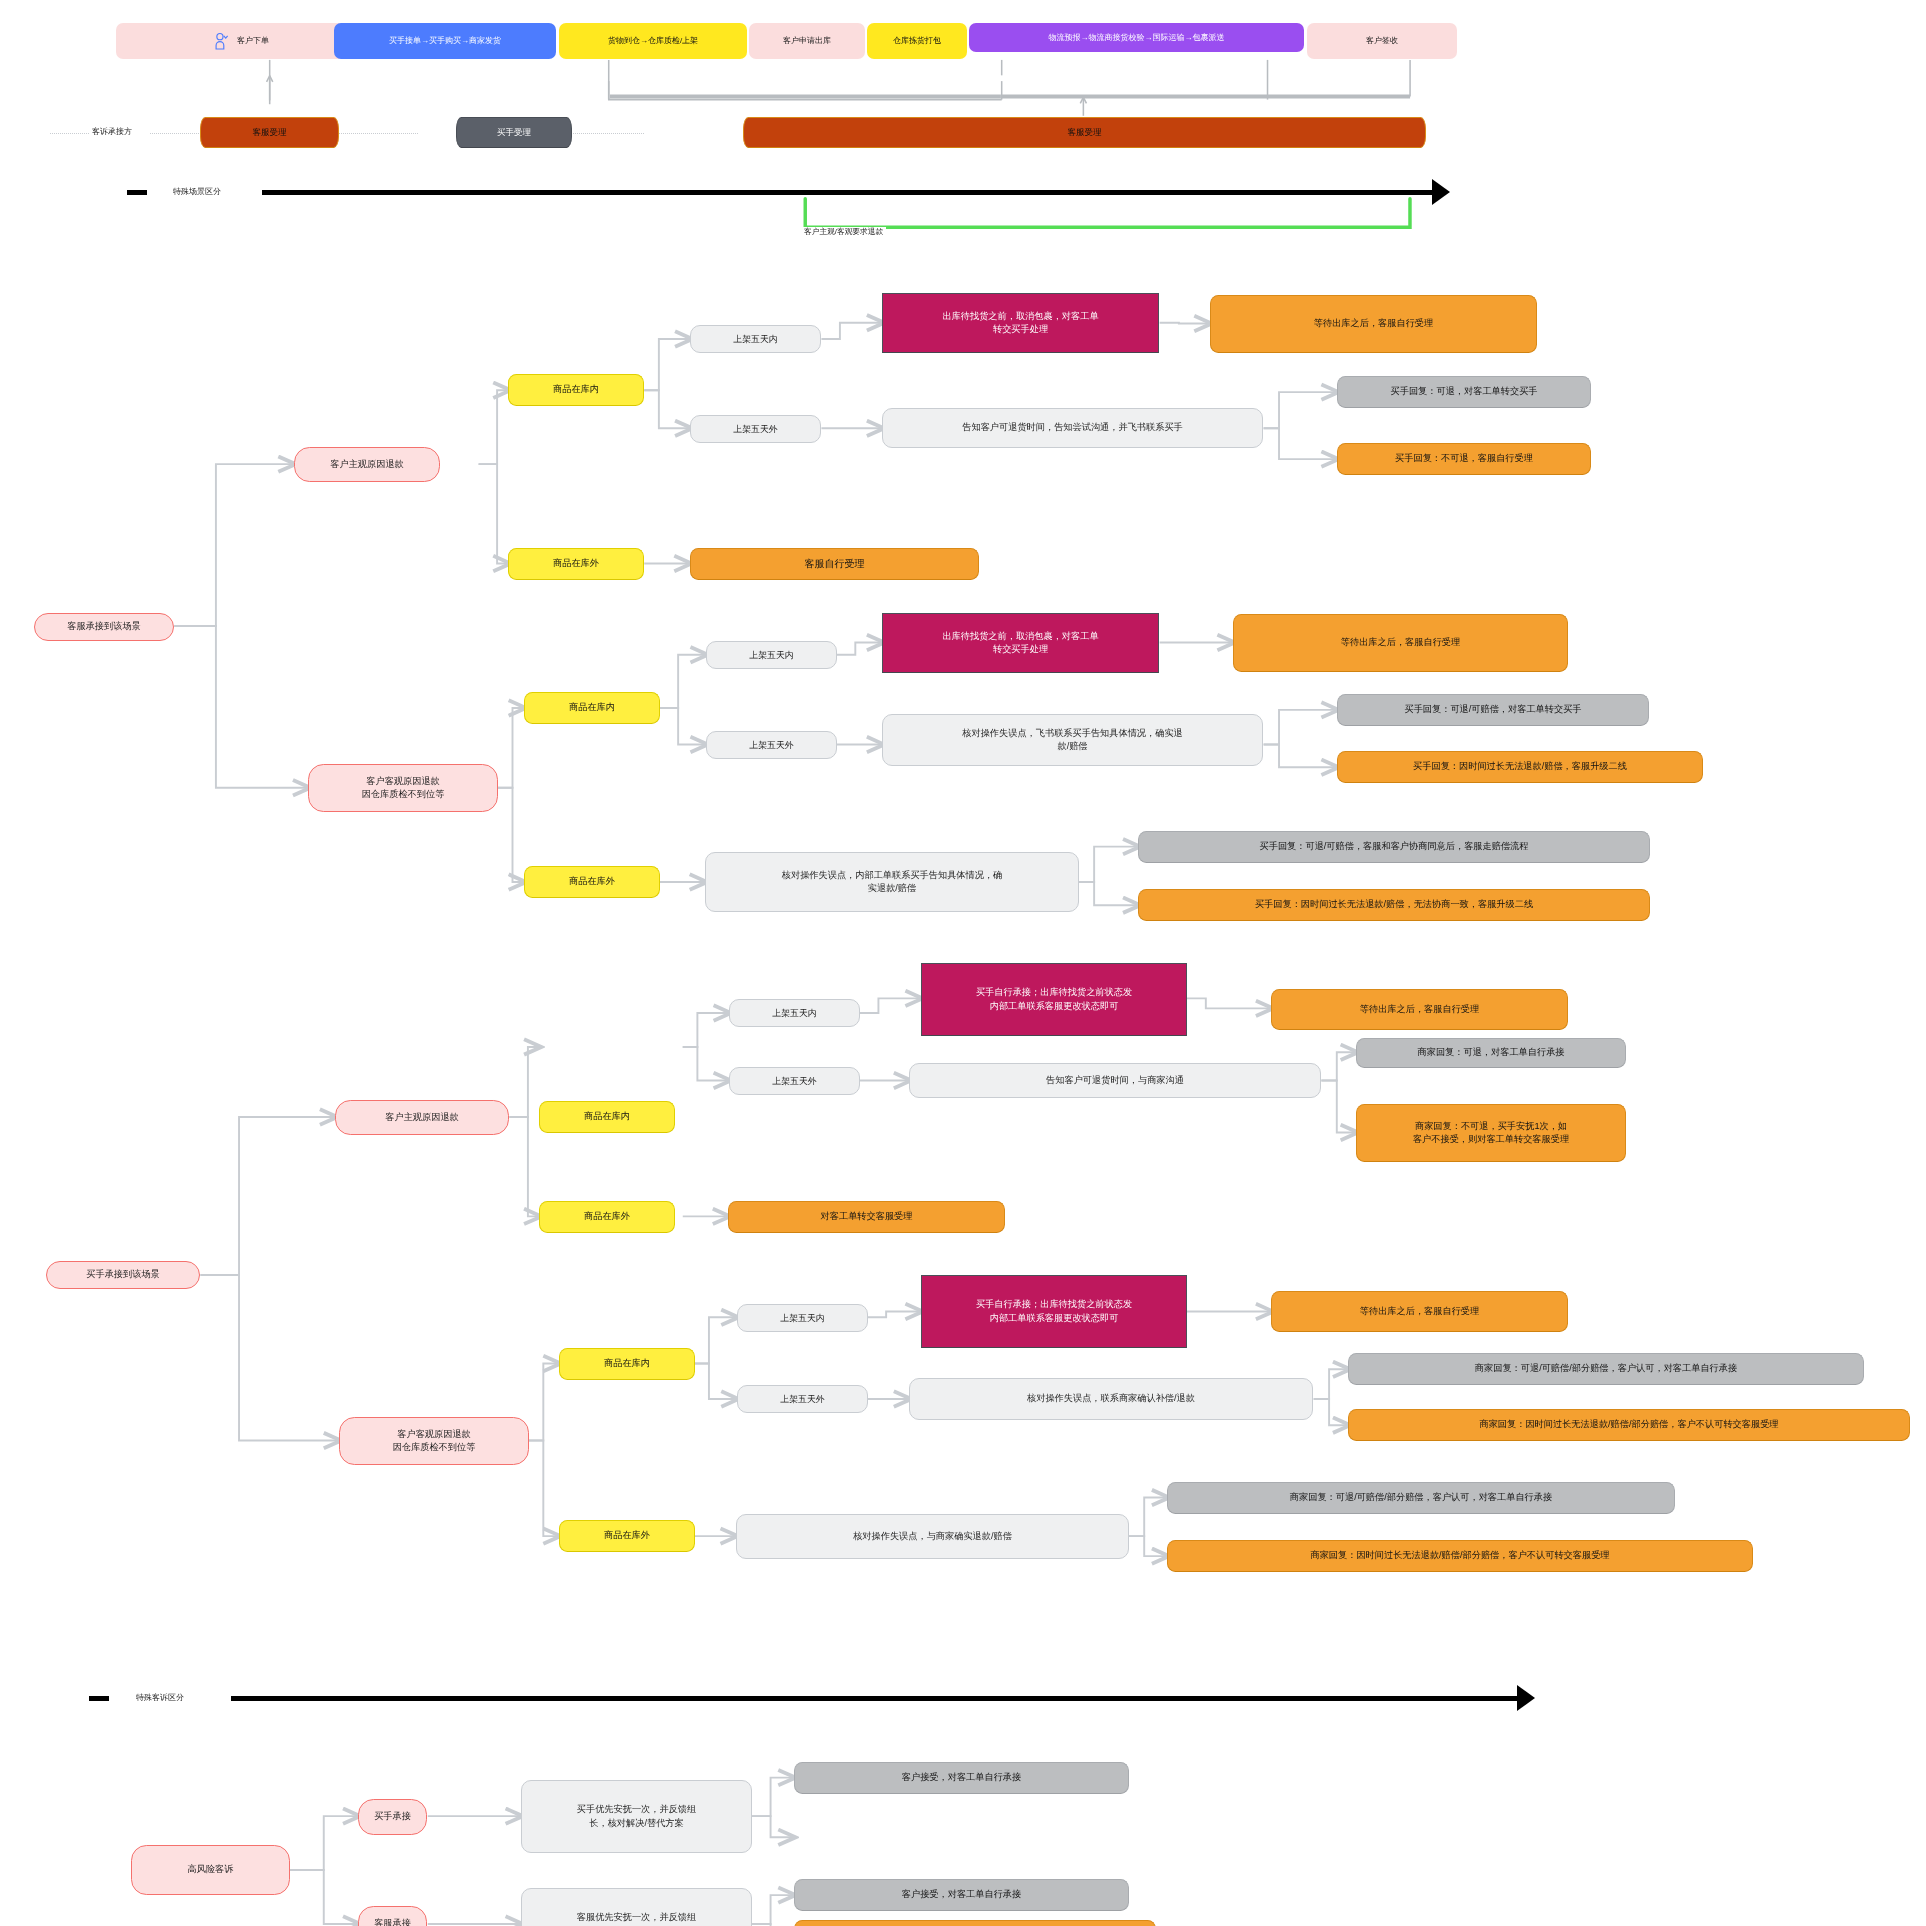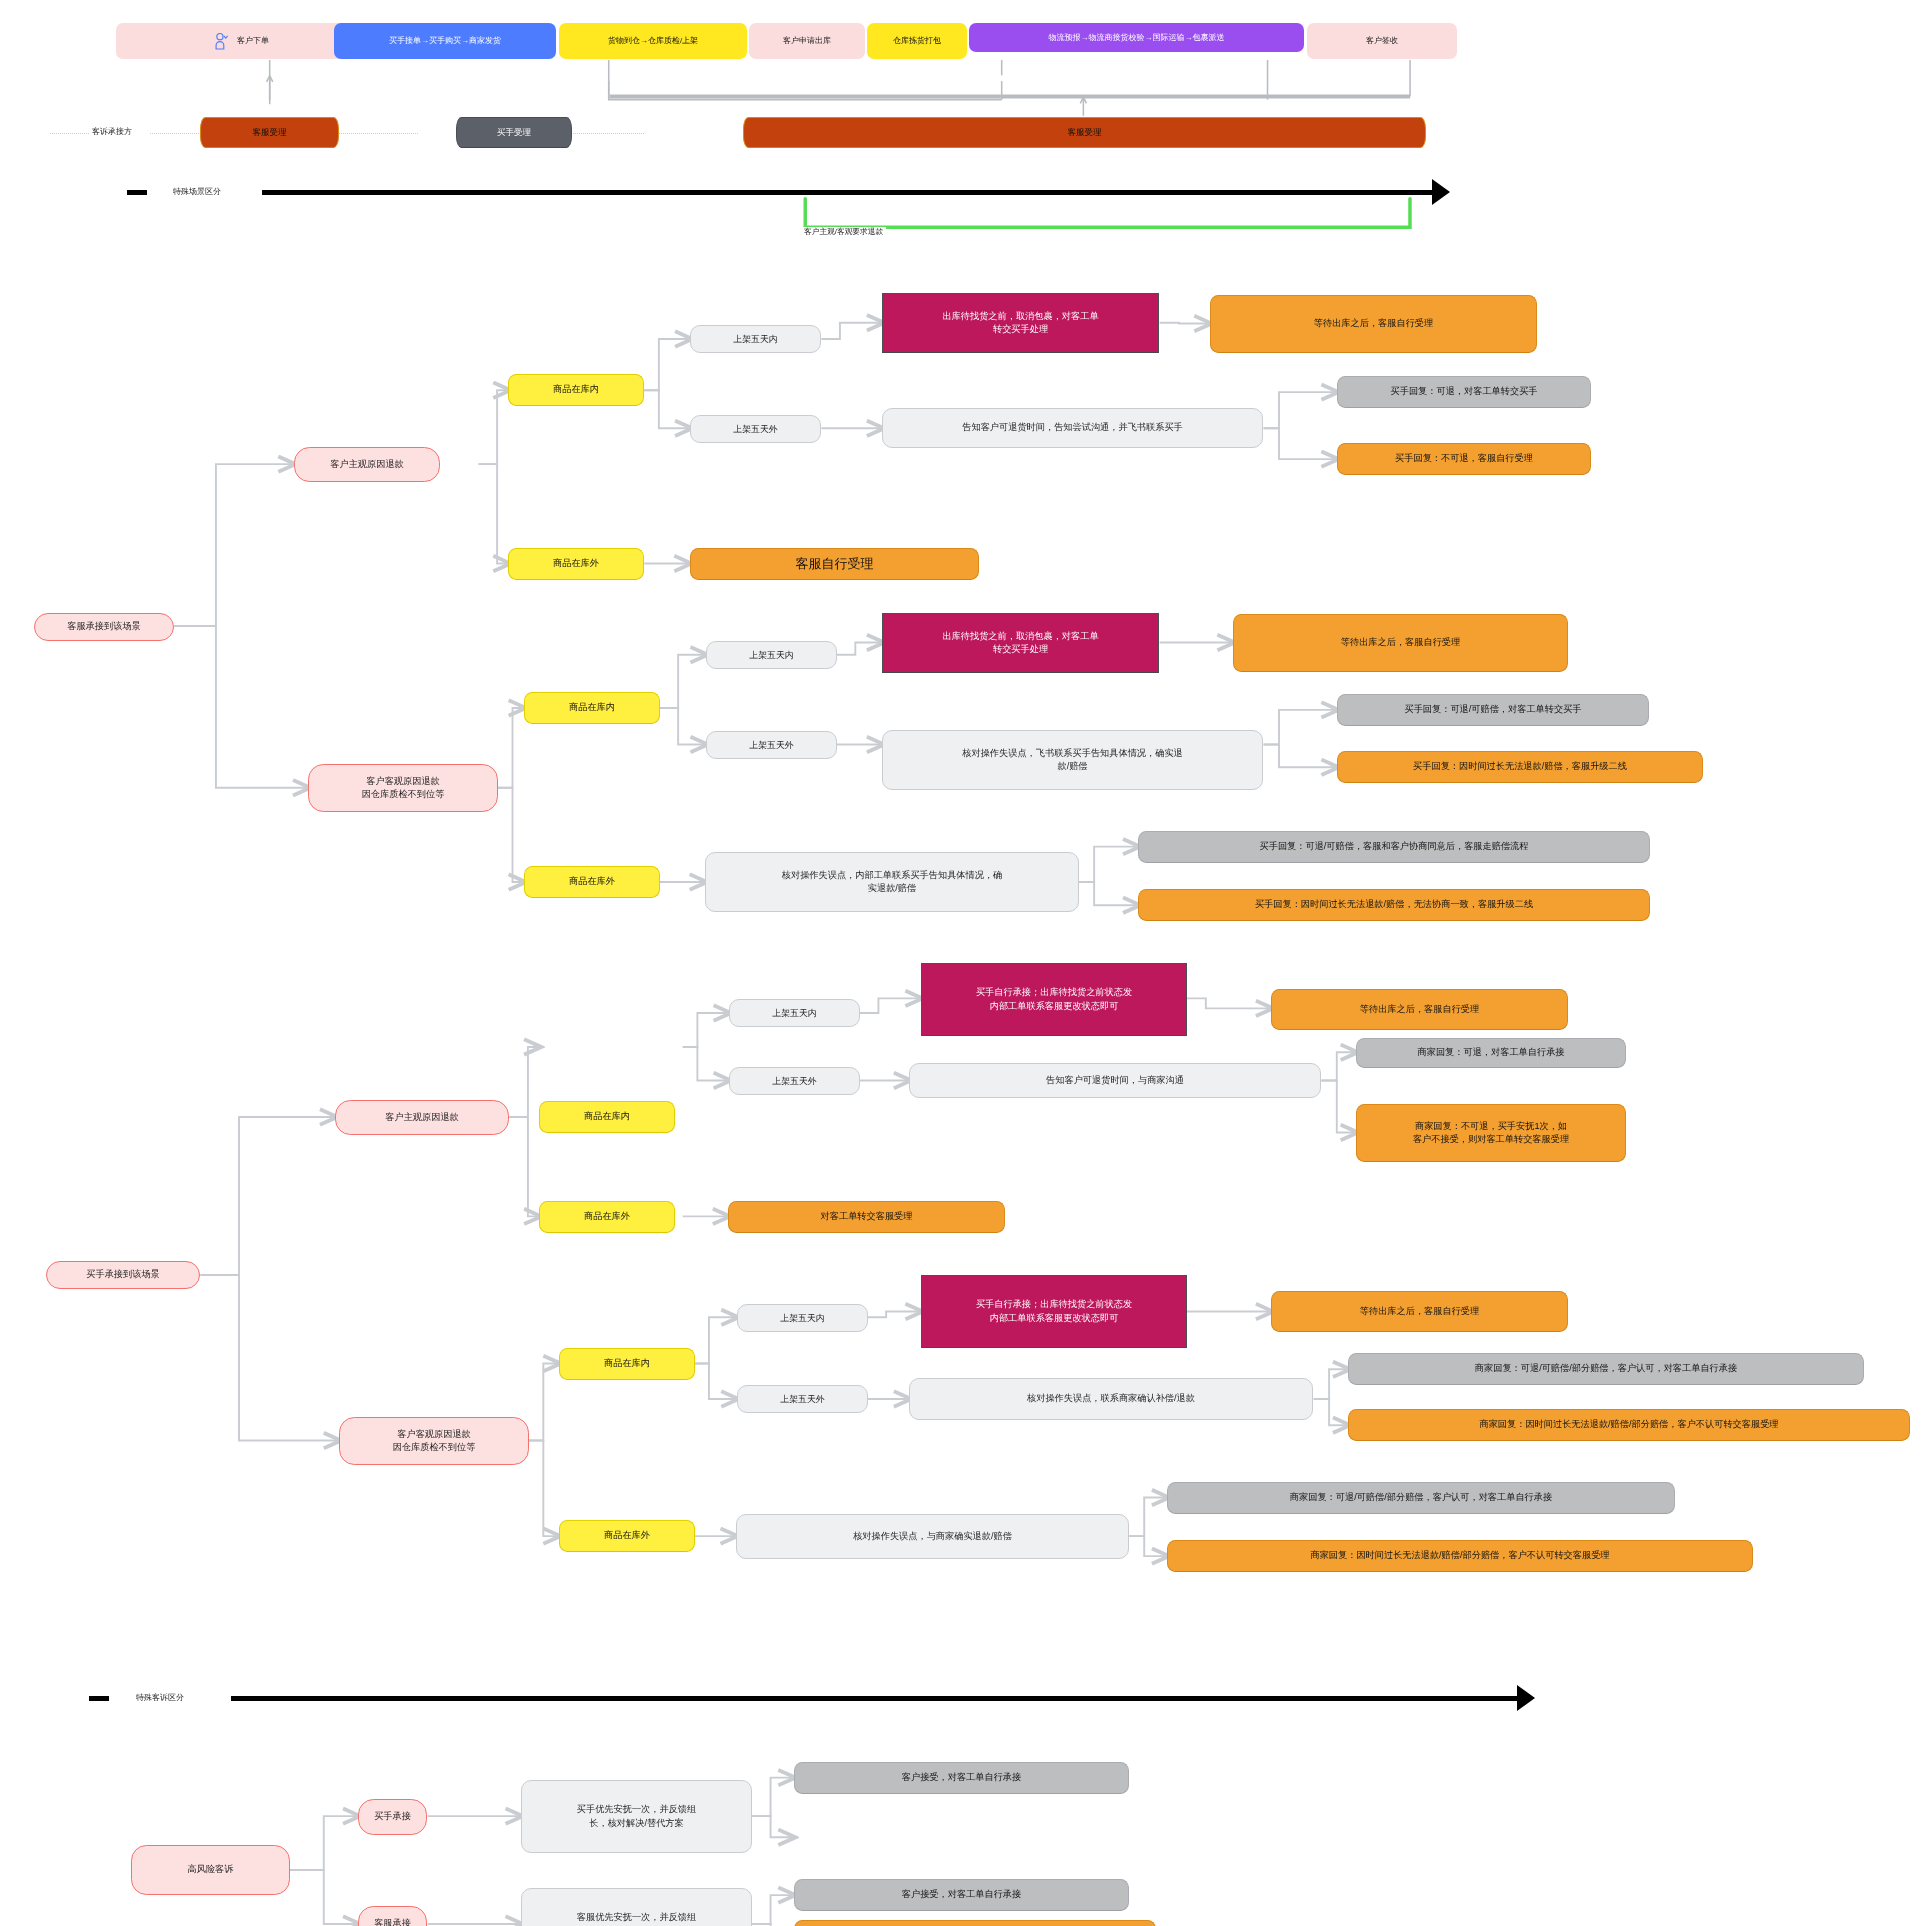--- a/index.html
+++ b/index.html
@@ -362,21 +362,21 @@
   <div class="node n-grey" style="left:1337px;top:376px;width:254px;height:32px;font-size:9.2px;">
     <span>买手回复：可退，对客工单转交买手</span>
   </div>
   <div class="node n-orange" style="left:1337px;top:443px;width:254px;height:32px;font-size:9.2px;">
     <span>买手回复：不可退，客服自行受理</span>
   </div>
 
   <div class="node n-yellow" style="left:508px;top:548px;width:136px;height:32px;font-size:9.2px;">
     <span>商品在库外</span>
   </div>
-  <div class="node n-orange" style="left:690px;top:548px;width:289px;height:32px;font-size:13px;">
+  <div class="node n-orange" style="left:690px;top:548px;width:289px;height:32px;font-size:10px;">
     <span>客服自行受理</span>
   </div>
 
   <div class="node n-pink" style="left:308px;top:764px;width:190px;height:48px;font-size:9.2px;">
     <span>客户客观原因退款
 因仓库质检不到位等</span>
   </div>
 
   <div class="node n-yellow" style="left:524px;top:692px;width:136px;height:32px;font-size:9.2px;">
     <span>商品在库内</span>
@@ -388,21 +388,21 @@
     <span>出库待找货之前，取消包裹，对客工单
 转交买手处理</span>
   </div>
   <div class="node n-orange" style="left:1233px;top:614px;width:335px;height:58px;font-size:9.2px;">
     <span>等待出库之后，客服自行受理</span>
   </div>
 
   <div class="node n-lgrey" style="left:706px;top:731px;width:131px;height:28px;font-size:8.9px;">
     <span>上架五天外</span>
   </div>
-  <div class="node n-lgrey" style="left:882px;top:730px;width:381px;height:60px;font-size:9.2px;">
+  <div class="node n-lgrey" style="left:882px;top:714px;width:381px;height:52px;font-size:9.2px;">
     <span>核对操作失误点，飞书联系买手告知具体情况，确实退
 款/赔偿</span>
   </div>
   <div class="node n-grey" style="left:1337px;top:694px;width:312px;height:32px;font-size:9.2px;">
     <span>买手回复：可退/可赔偿，对客工单转交买手</span>
   </div>
   <div class="node n-orange" style="left:1337px;top:751px;width:366px;height:32px;font-size:9.2px;">
     <span>买手回复：因时间过长无法退款/赔偿，客服升级二线</span>
   </div>
 

